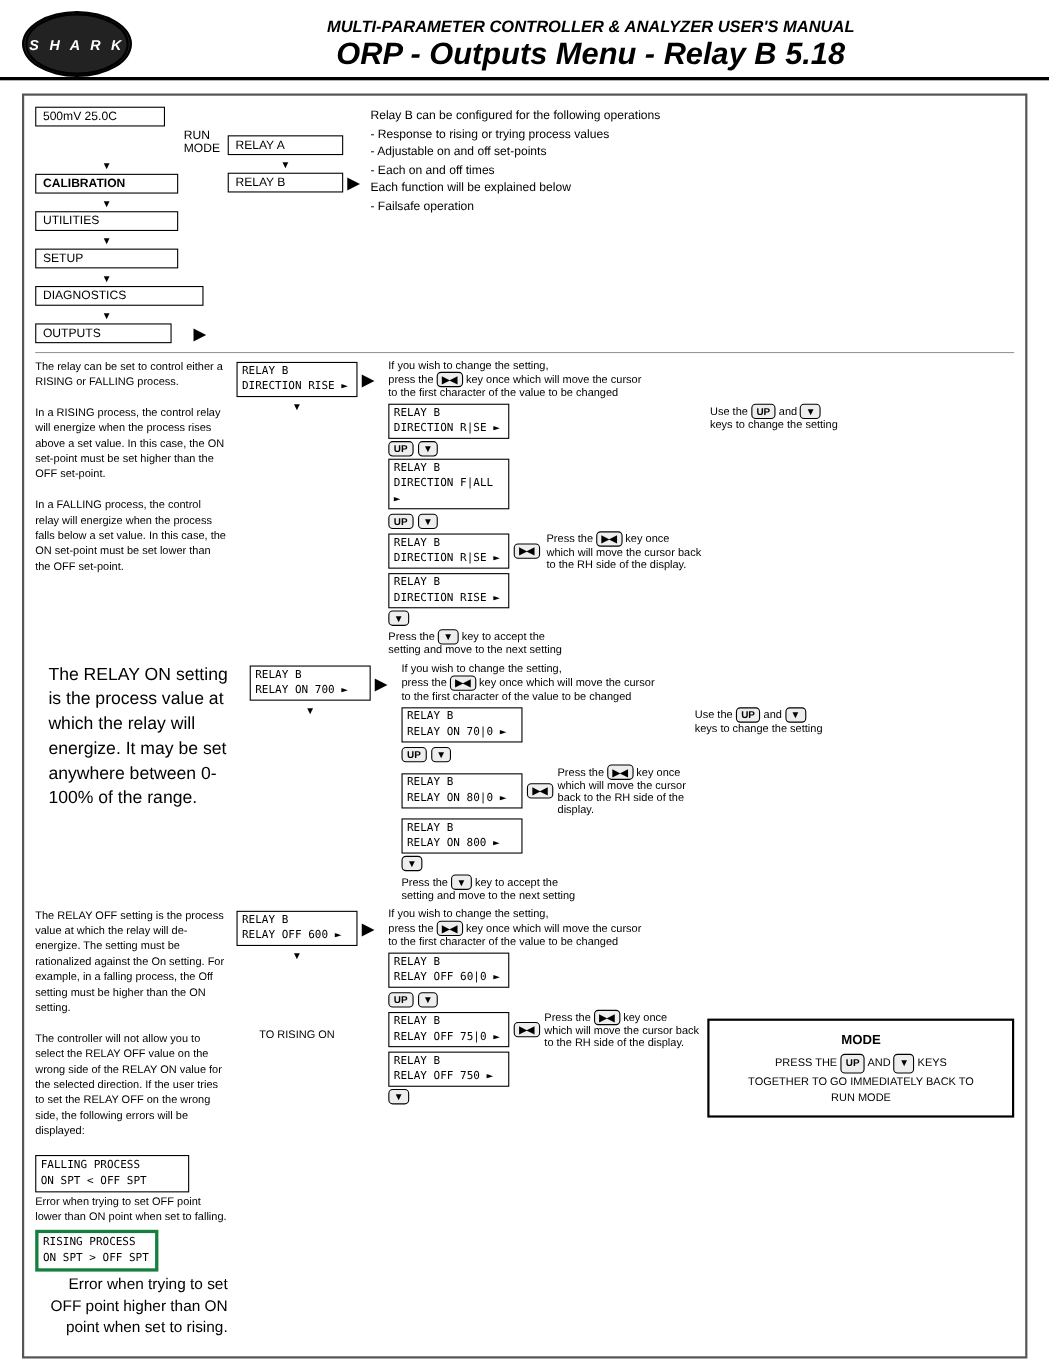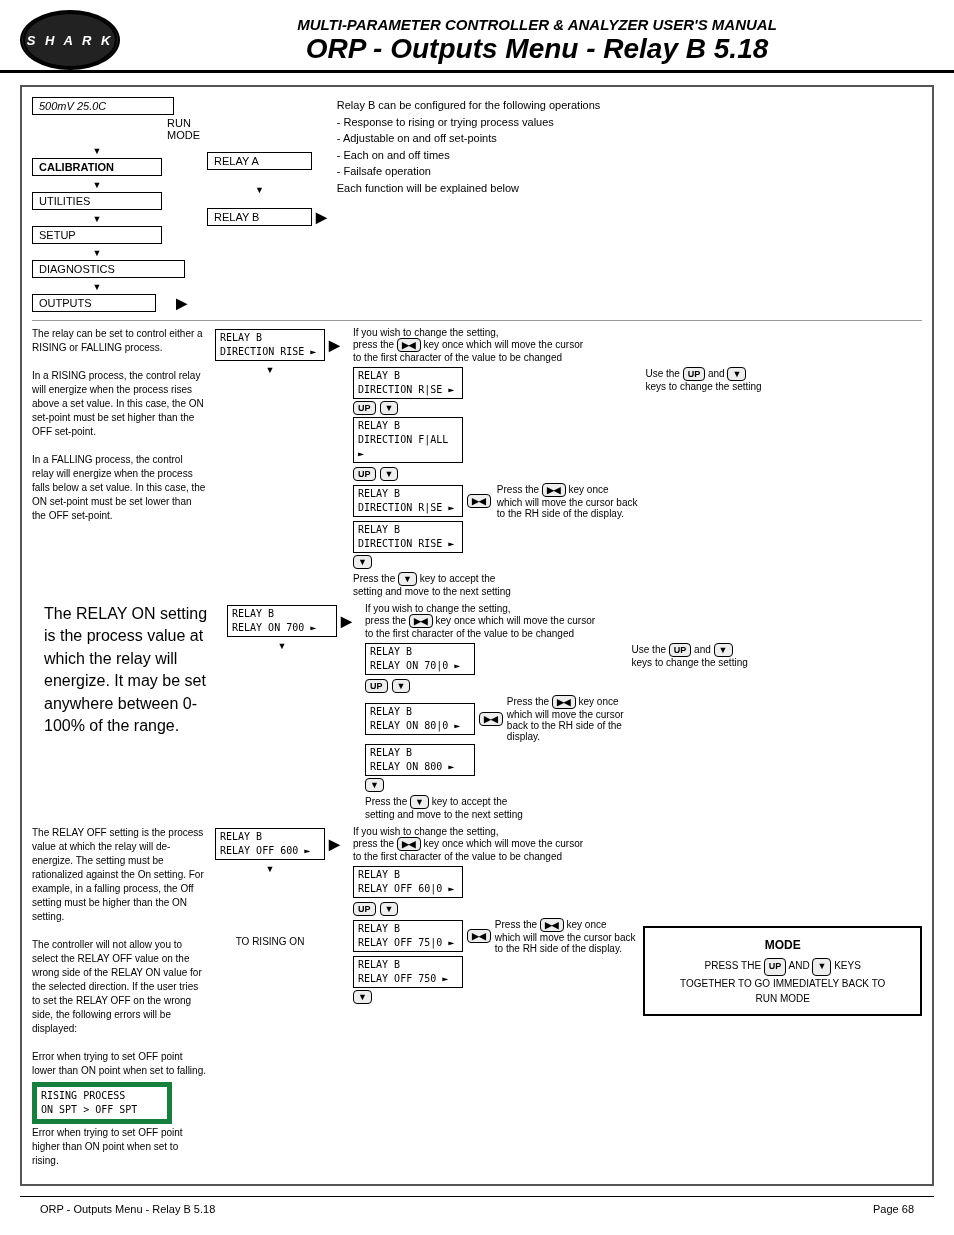--- a/index.html
+++ b/index.html
@@ -114,21 +114,21 @@
     </div>
   </div>
 
   <div class="content">
     <div class="main-box">
 
       <div style="display:flex; gap:20px; margin-bottom:6px; align-items:flex-start;">
 
         <div style="width:155px; flex-shrink:0;">
 
-          <div style="border:1px solid #000; padding:2px 6px; width:142px; font-size:11px; margin-bottom:2px;font-style:italic;">500mV  25.0C</div>
+          <div style="border:1px solid #000; padding:2px 6px; width:118px; font-size:11px; margin-bottom:2px;">500mV  25.0C</div>
           <div class="run-mode-row" style="margin-bottom:2px;">
             <span style="font-size:11px; margin-left:135px;">RUN MODE</span>
           </div>
 
           <div style="text-align:center; width:130px; margin-bottom:1px;">
             <span style="font-size:9px;">▼</span>
           </div>
 
           <div style="border:1px solid #000; padding:2px 6px; width:130px; font-size:11px; margin-bottom:1px; font-weight:bold;">CALIBRATION</div>
           <div style="text-align:center; width:130px; margin-bottom:1px;">
@@ -151,38 +151,38 @@
           </div>
 
           <div style="display:flex; align-items:center; gap:20px; margin-bottom:2px;">
             <div style="border:1px solid #000; padding:2px 6px; width:130px; font-size:11px;">OUTPUTS</div>
             <span style="font-size:14px; font-weight:bold;">▶</span>
           </div>
         </div>
 
         <div style="flex:1; display:flex; gap:10px; align-items:flex-start;">
 
-          <div style="display:flex; flex-direction:column; gap:11px; margin-top:55px; min-width:110px;">
+          <div style="display:flex; flex-direction:column; gap:0; margin-top:26px; min-width:110px;">
             <div style="border:1px solid #000; padding:2px 6px; font-size:11px; width:105px;">RELAY A</div>
             <div style="text-align:center; width:105px; margin:1px 0;">
               <span style="font-size:9px;">▼</span>
             </div>
             <div style="display:flex; align-items:center; gap:4px;">
               <div style="border:1px solid #000; padding:2px 6px; font-size:11px; width:105px;">RELAY B</div>
               <span style="font-size:14px; font-weight:bold;">▶</span>
             </div>
           </div>
 
           <div style="flex:1; font-size:11px; line-height:1.5;">
             <div>Relay B can be configured for the following operations</div>
             <div>- Response to rising or trying process values</div>
             <div>- Adjustable on and off set-points</div>
             <div>- Each on and off times</div>
+            <div>Each function will be explained below</div>
             <div>- Failsafe operation</div>
-            <div>Each function will be explained below</div>
           </div>
         </div>
       </div>
 
       <hr style="border:none; border-top:1px solid #999; margin:6px 0;">
 
       <div style="display:flex; gap:8px; align-items:flex-start; margin-bottom:6px;">
 
         <div style="width:175px; flex-shrink:0; font-size:10px; line-height:1.4;">
           <p>The relay can be set to control either a RISING or FALLING process.</p>
@@ -338,26 +338,30 @@
       </div>
 
       <div style="display:flex; gap:8px; align-items:flex-start; margin-bottom:6px;">
 
         <div style="width:175px; flex-shrink:0; font-size:10px; line-height:1.4;">
           <p>The RELAY OFF setting is the process value at which the relay will de-energize. The setting must be rationalized against the On setting. For example, in a falling process, the Off setting must be higher than the ON setting.</p>
           <br>
           <p>The controller will not allow you to select the RELAY OFF value on the wrong side of the RELAY ON value for the selected direction. If the user tries to set the RELAY OFF on the wrong side, the following errors will be displayed:</p>
           <br>
           
+          <div style="border:1px solid #000; padding:2px 4px; font-size:10px; width:140px; margin-bottom:2px; font-family:monospace;">
+            <div>FALLING PROCESS</div>
+            <div>ON SPT &lt; OFF SPT</div>
+          </div>
           <div style="font-size:10px; margin-bottom:4px;">Error when trying to set OFF point lower than ON point when set to falling.</div>
-          <div style="border:5px solid #15803d; padding:2px 4px; font-size:10px; width:140px; margin-bottom:2px; font-family:monospace;">
+          <div style="border:3px solid #15803d; padding:2px 4px; font-size:10px; width:112px; margin-bottom:2px; font-family:monospace;">
             <div>RISING PROCESS</div>
             <div>ON SPT &gt; OFF SPT</div>
           </div>
-          <div style="font-size:10px;">Error when trying to set OFF point higher than ON point when set to rising.</div>
+          <div style="font-size:14px;text-align:right;">Error when trying to set OFF point higher than ON point when set to rising.</div>
         </div>
 
         <div style="width:130px; flex-shrink:0; display:flex; flex-direction:column; align-items:flex-start; margin-top:2px;">
           <div style="display:flex; align-items:center; gap:4px;">
             <div style="border:1px solid #000; padding:1px 4px; font-size:10px; font-family:monospace; width:110px; line-height:1.4;">
               <div>RELAY B</div>
               <div>RELAY OFF  600 <span style="font-size:10px;">►</span></div>
             </div>
             <span style="font-size:14px; font-weight:bold;">▶</span>
           </div>

